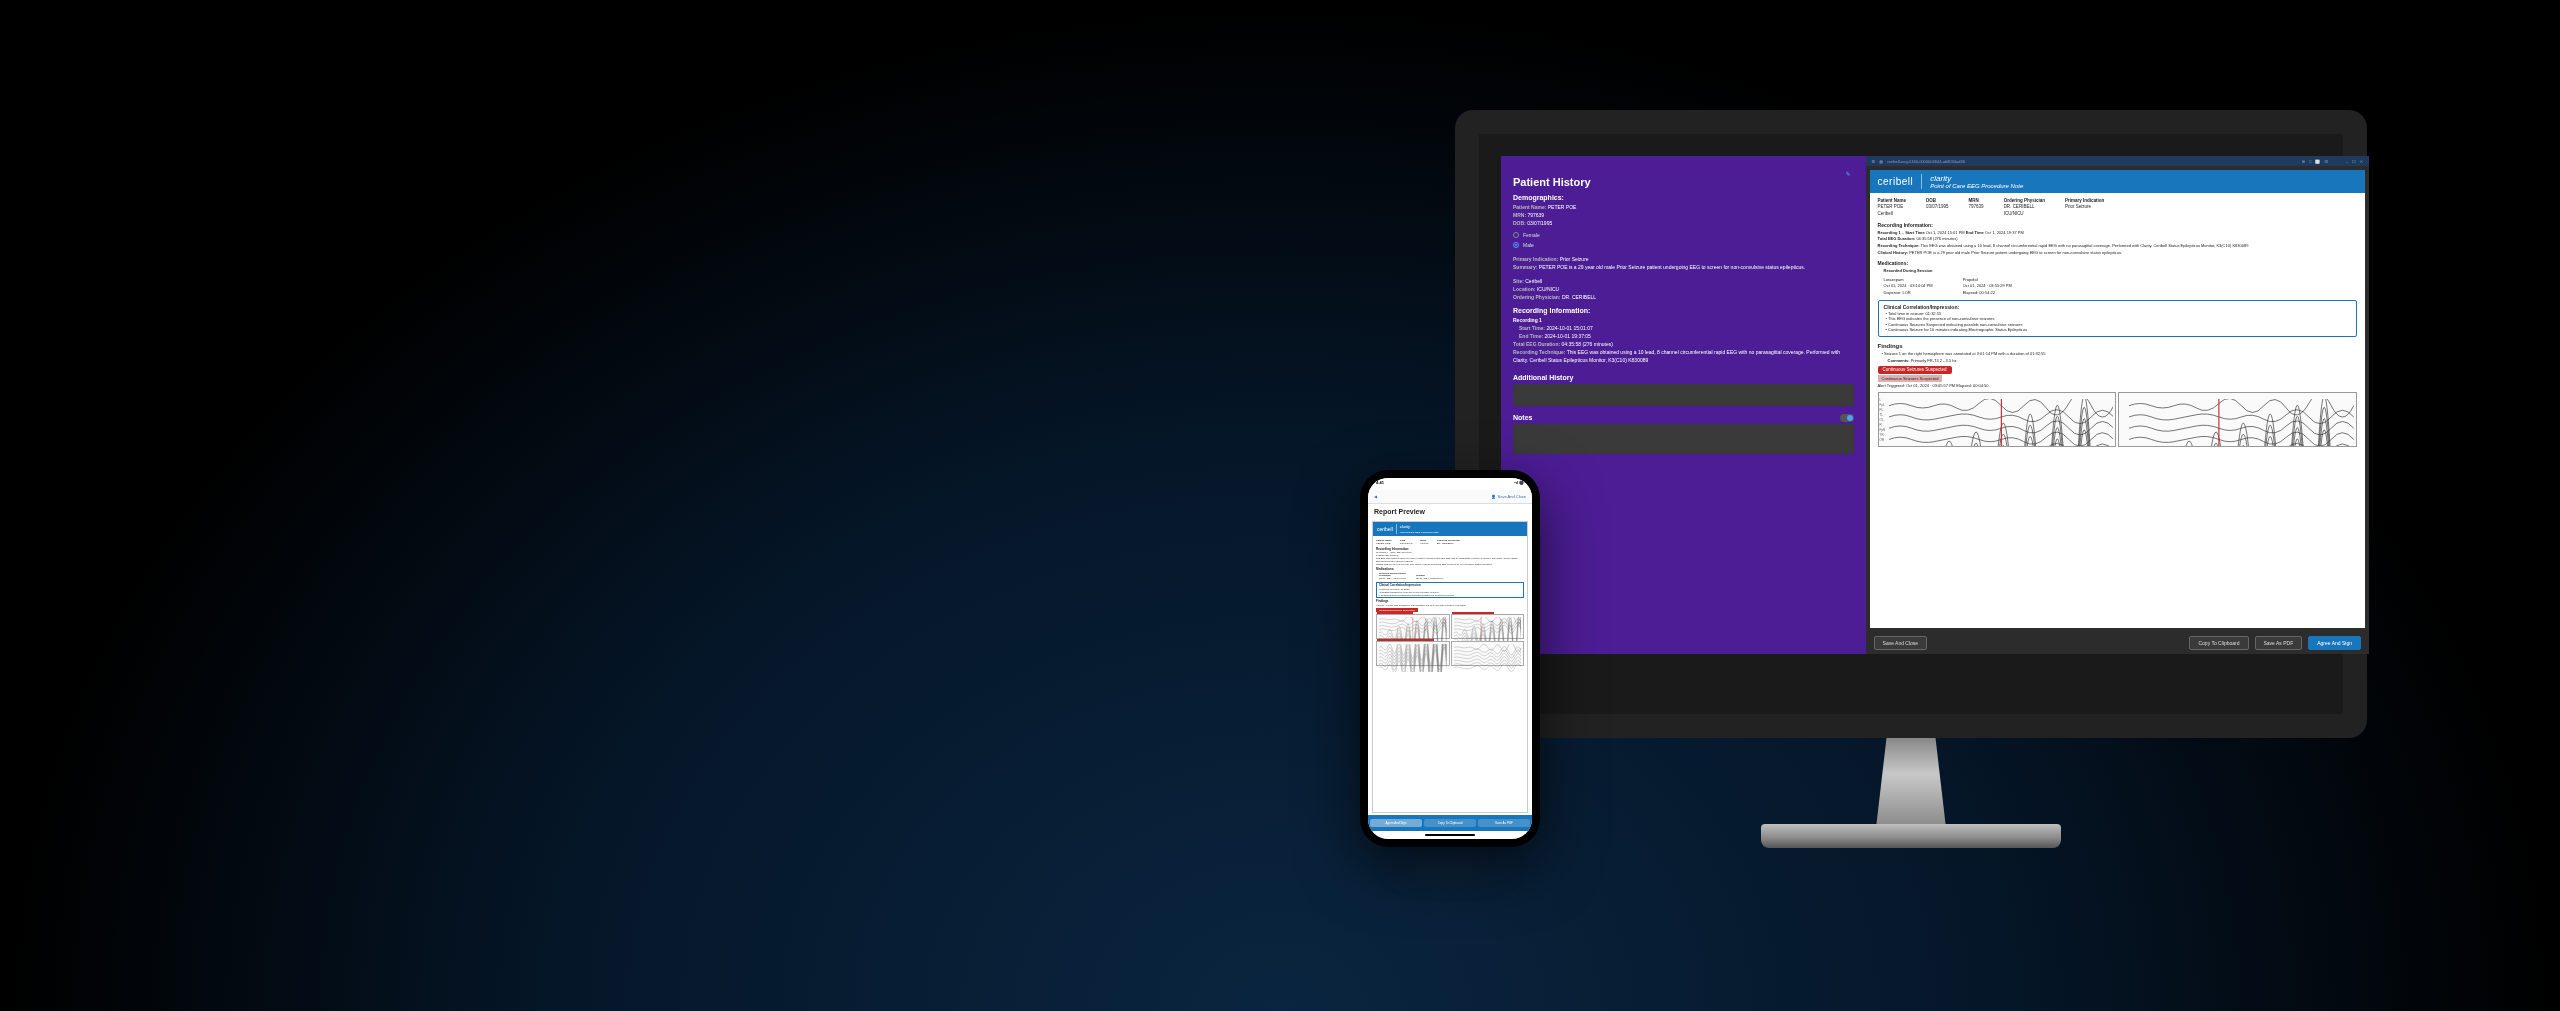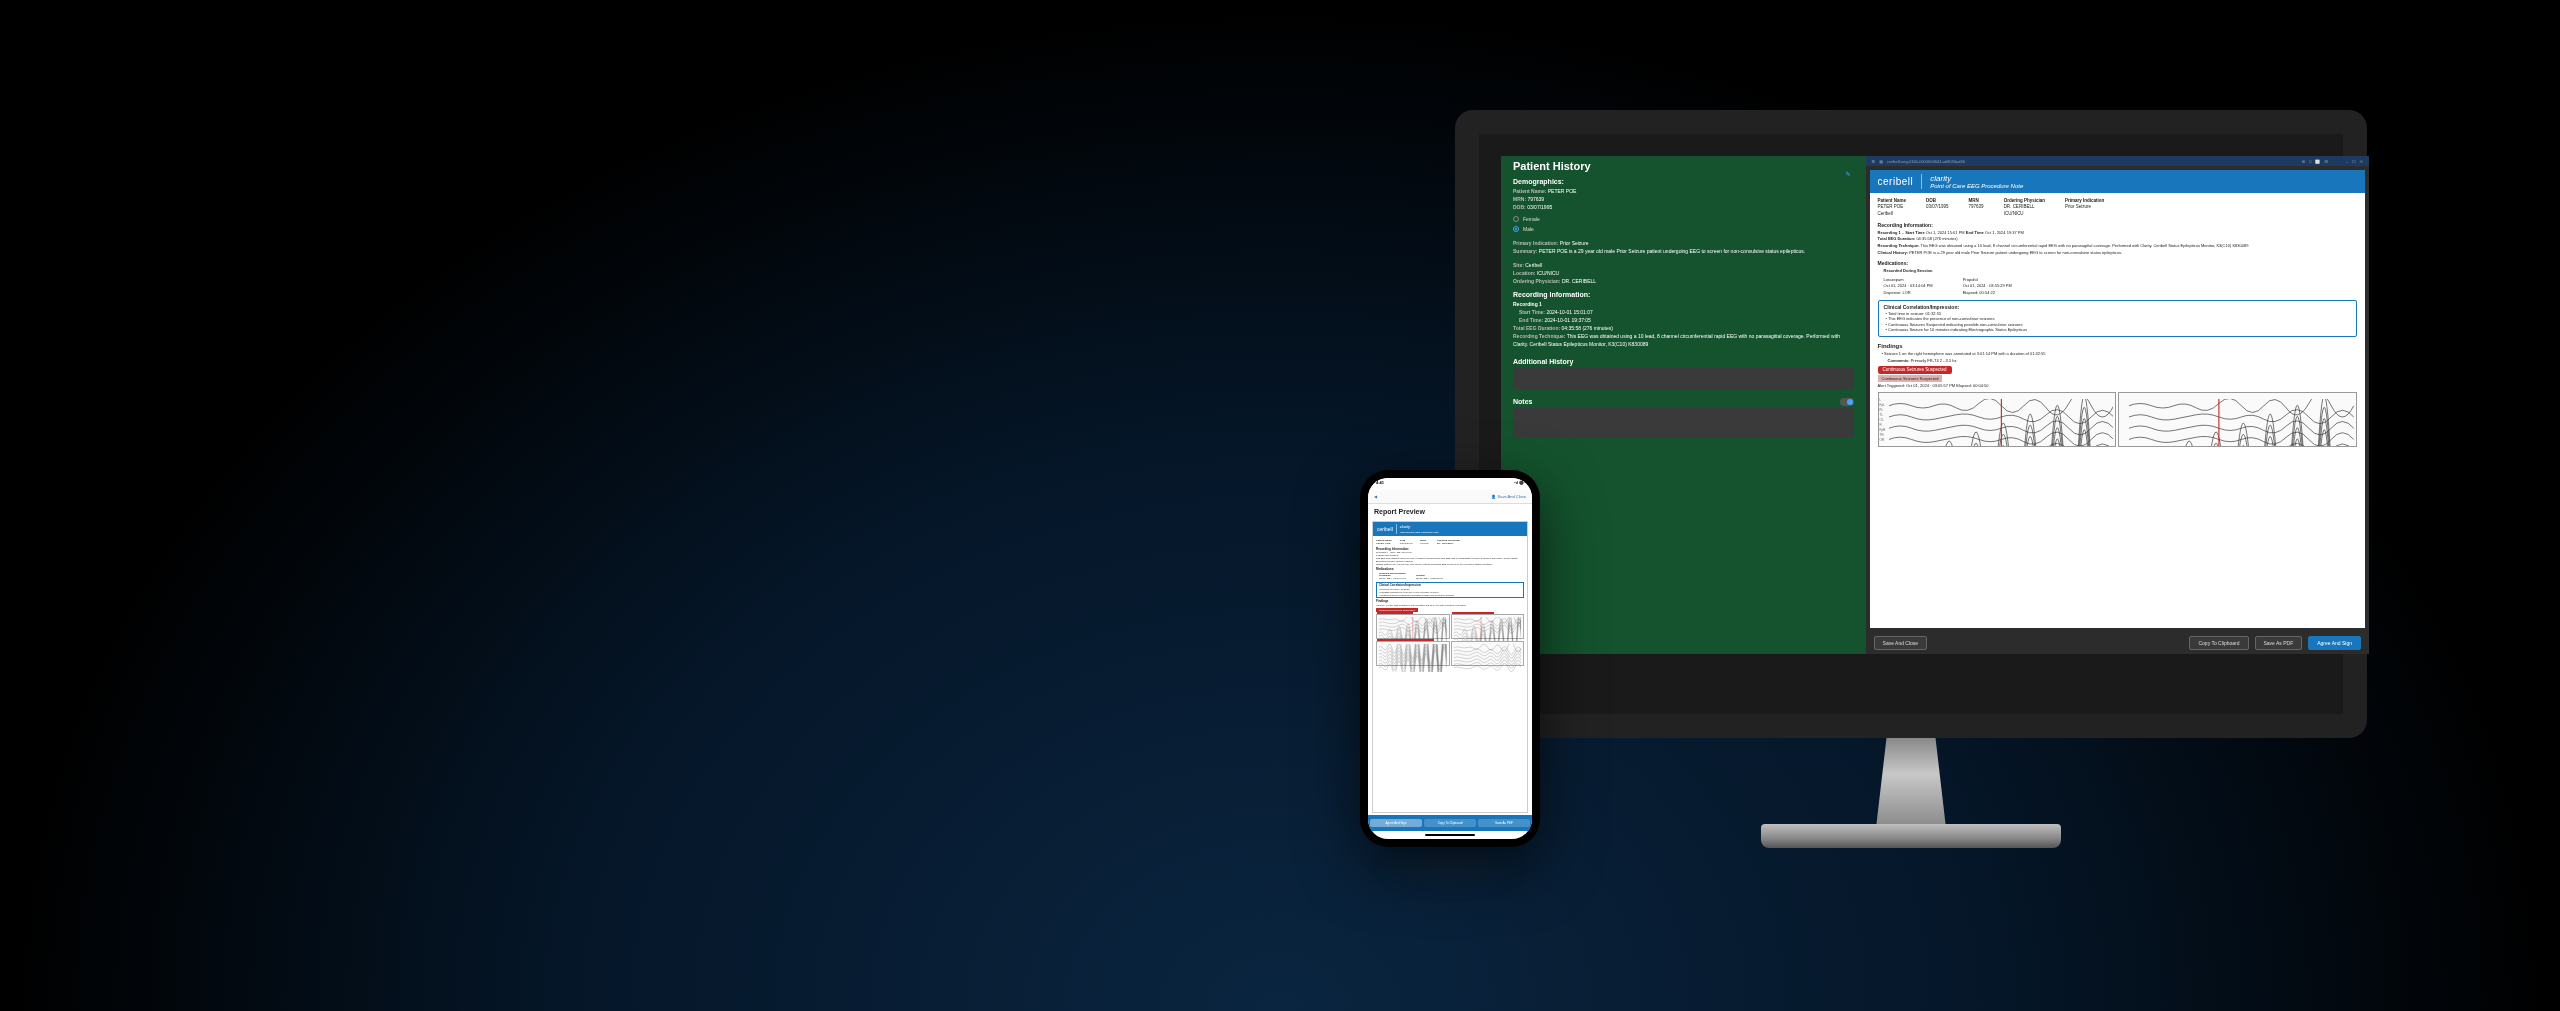--- a/index.html
+++ b/index.html
@@ -65,22 +65,22 @@
       left: 0;
       width: 300px;
       height: 24px;
       background: linear-gradient(180deg, #bfbfbf 0%, #888 60%, #555 100%);
       border-radius: 4px 4px 8px 8px;
     }
     
     
     .left-panel {
       width: 42%;
-      background: #14532d;
-      padding: 4px 12px;
+      background: #4c1d95;
+      padding: 20px 12px;
       overflow: hidden;
       position: relative;
     }
     .lp-title { font-size: 11px; font-weight: 600; color: #fff; margin-bottom: 6px; }
     .lp-section { font-size: 7px; color: #fff; font-weight: 600; margin-top: 6px; margin-bottom: 2px; }
     .lp-row { font-size: 5px; color: #ddd; line-height: 1.6; }
     .lp-row .lbl { color: #bbb; font-weight: 600; }
     .lp-row .val { color: #fff; }
     .edit-icon {
       position: absolute;

